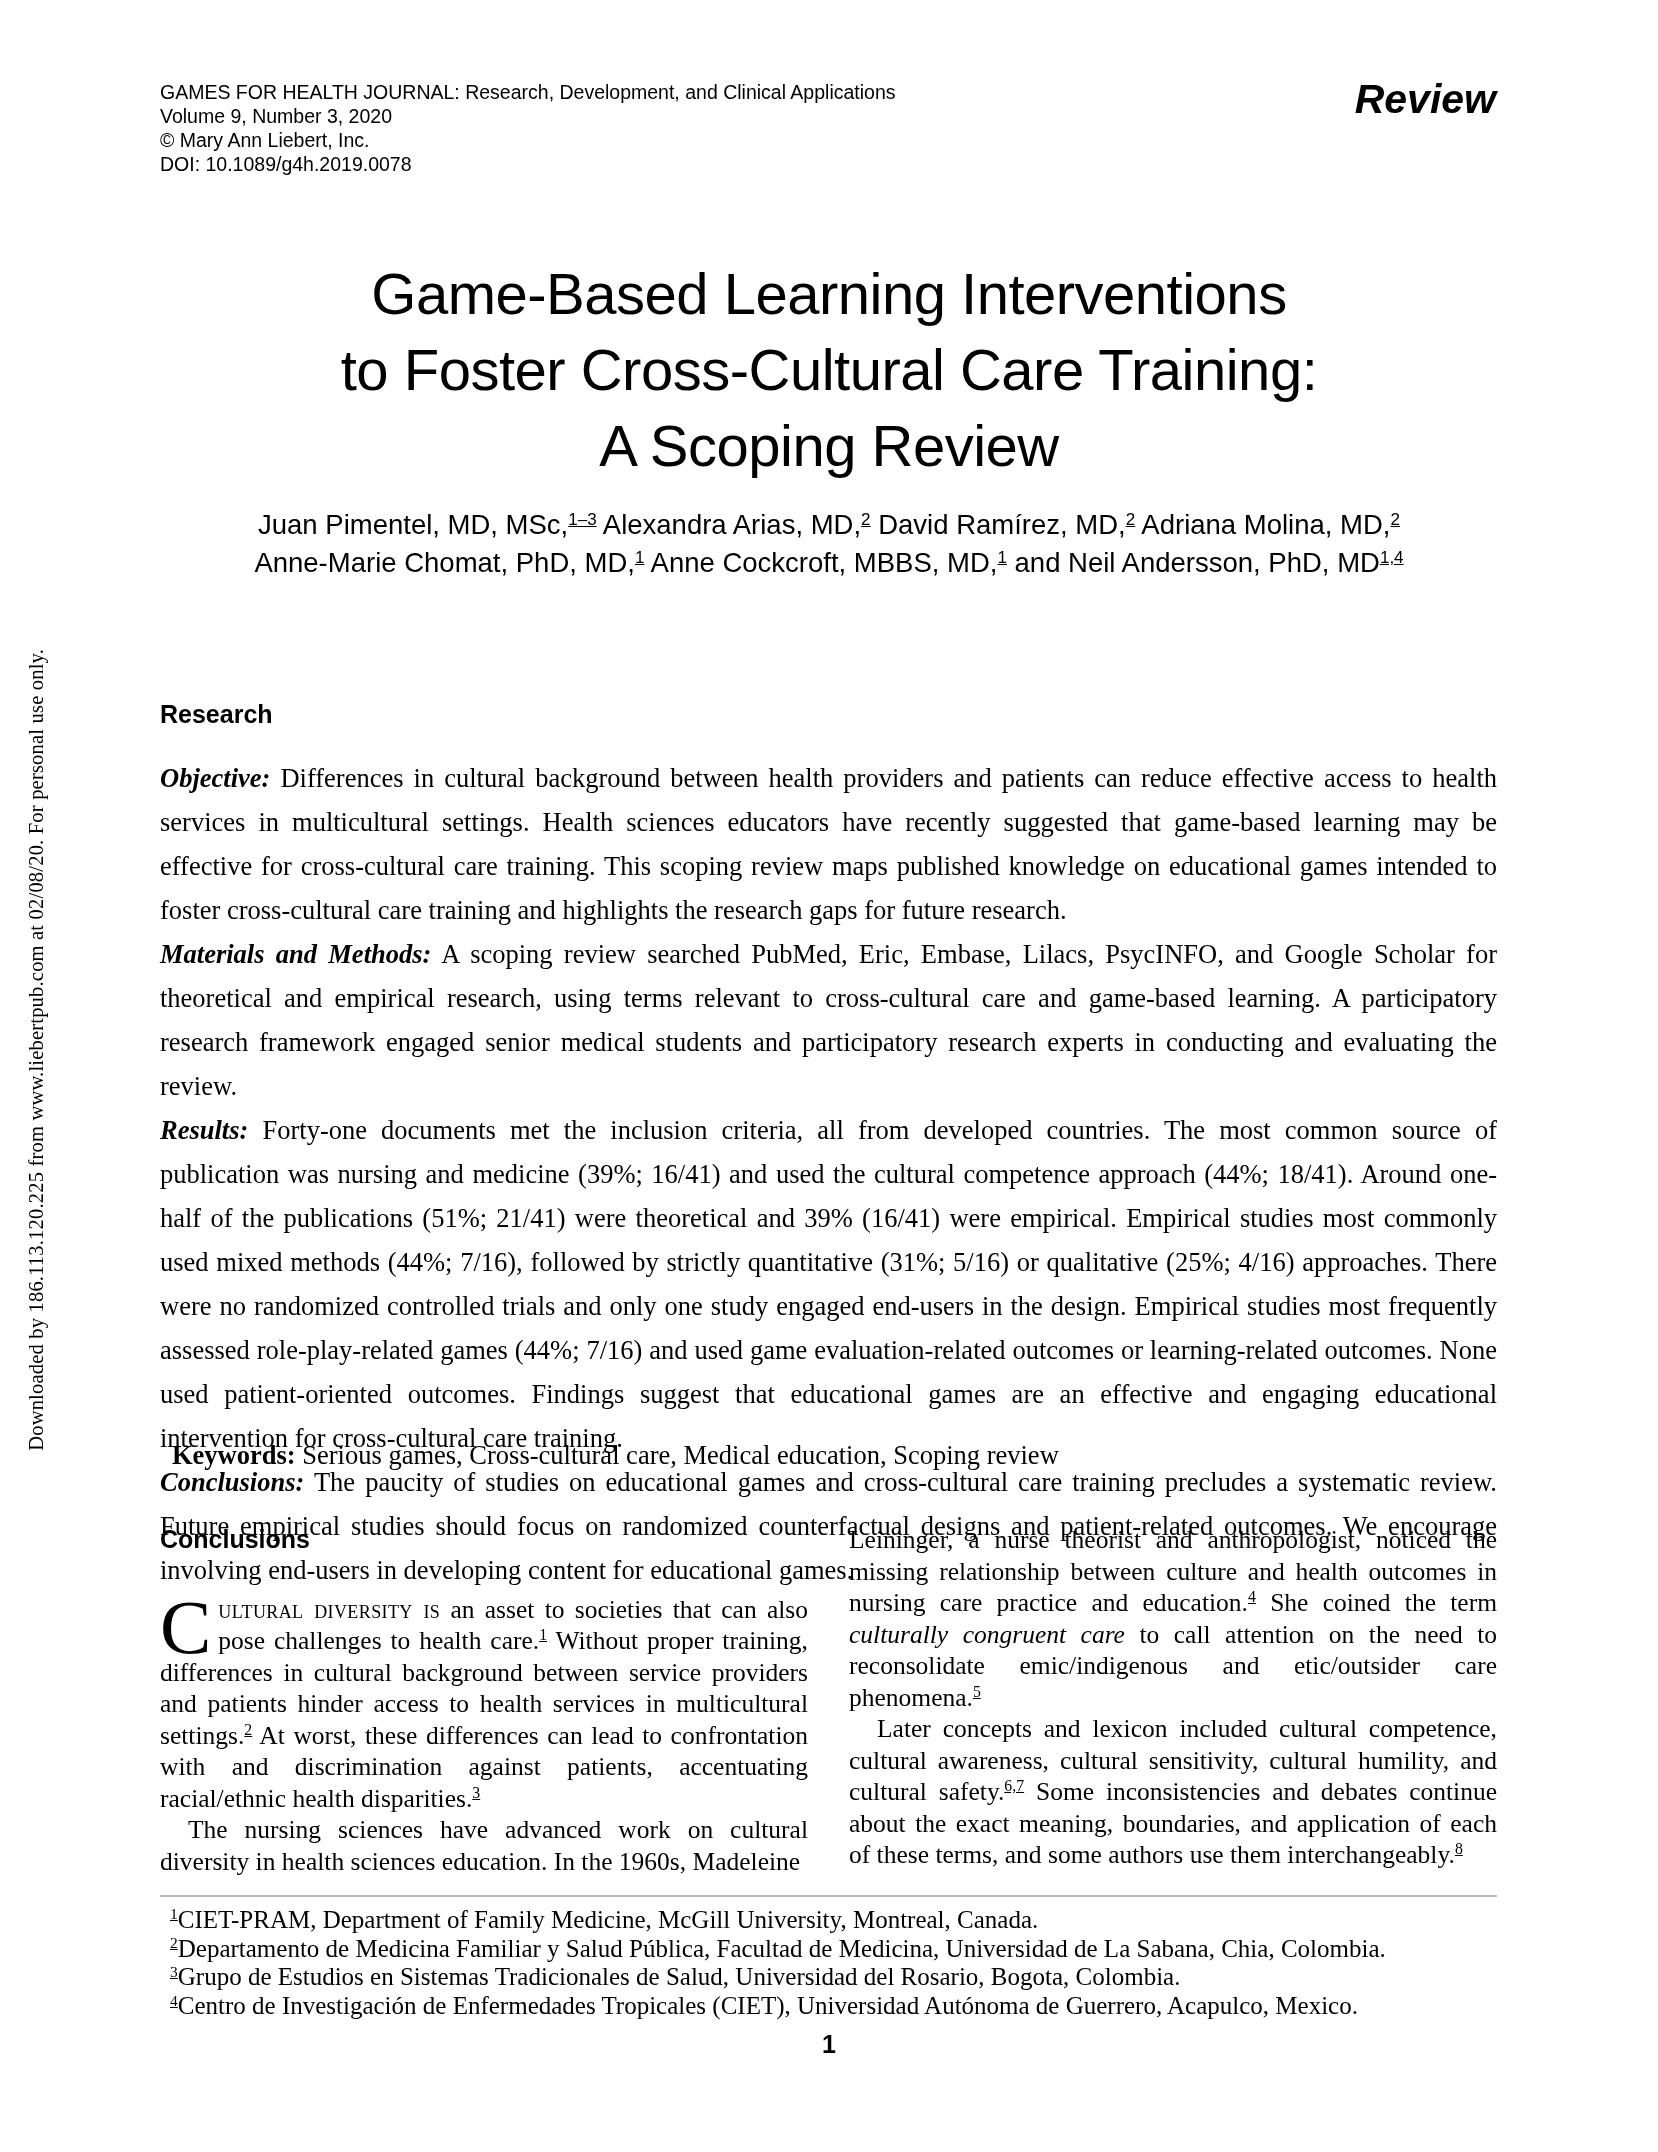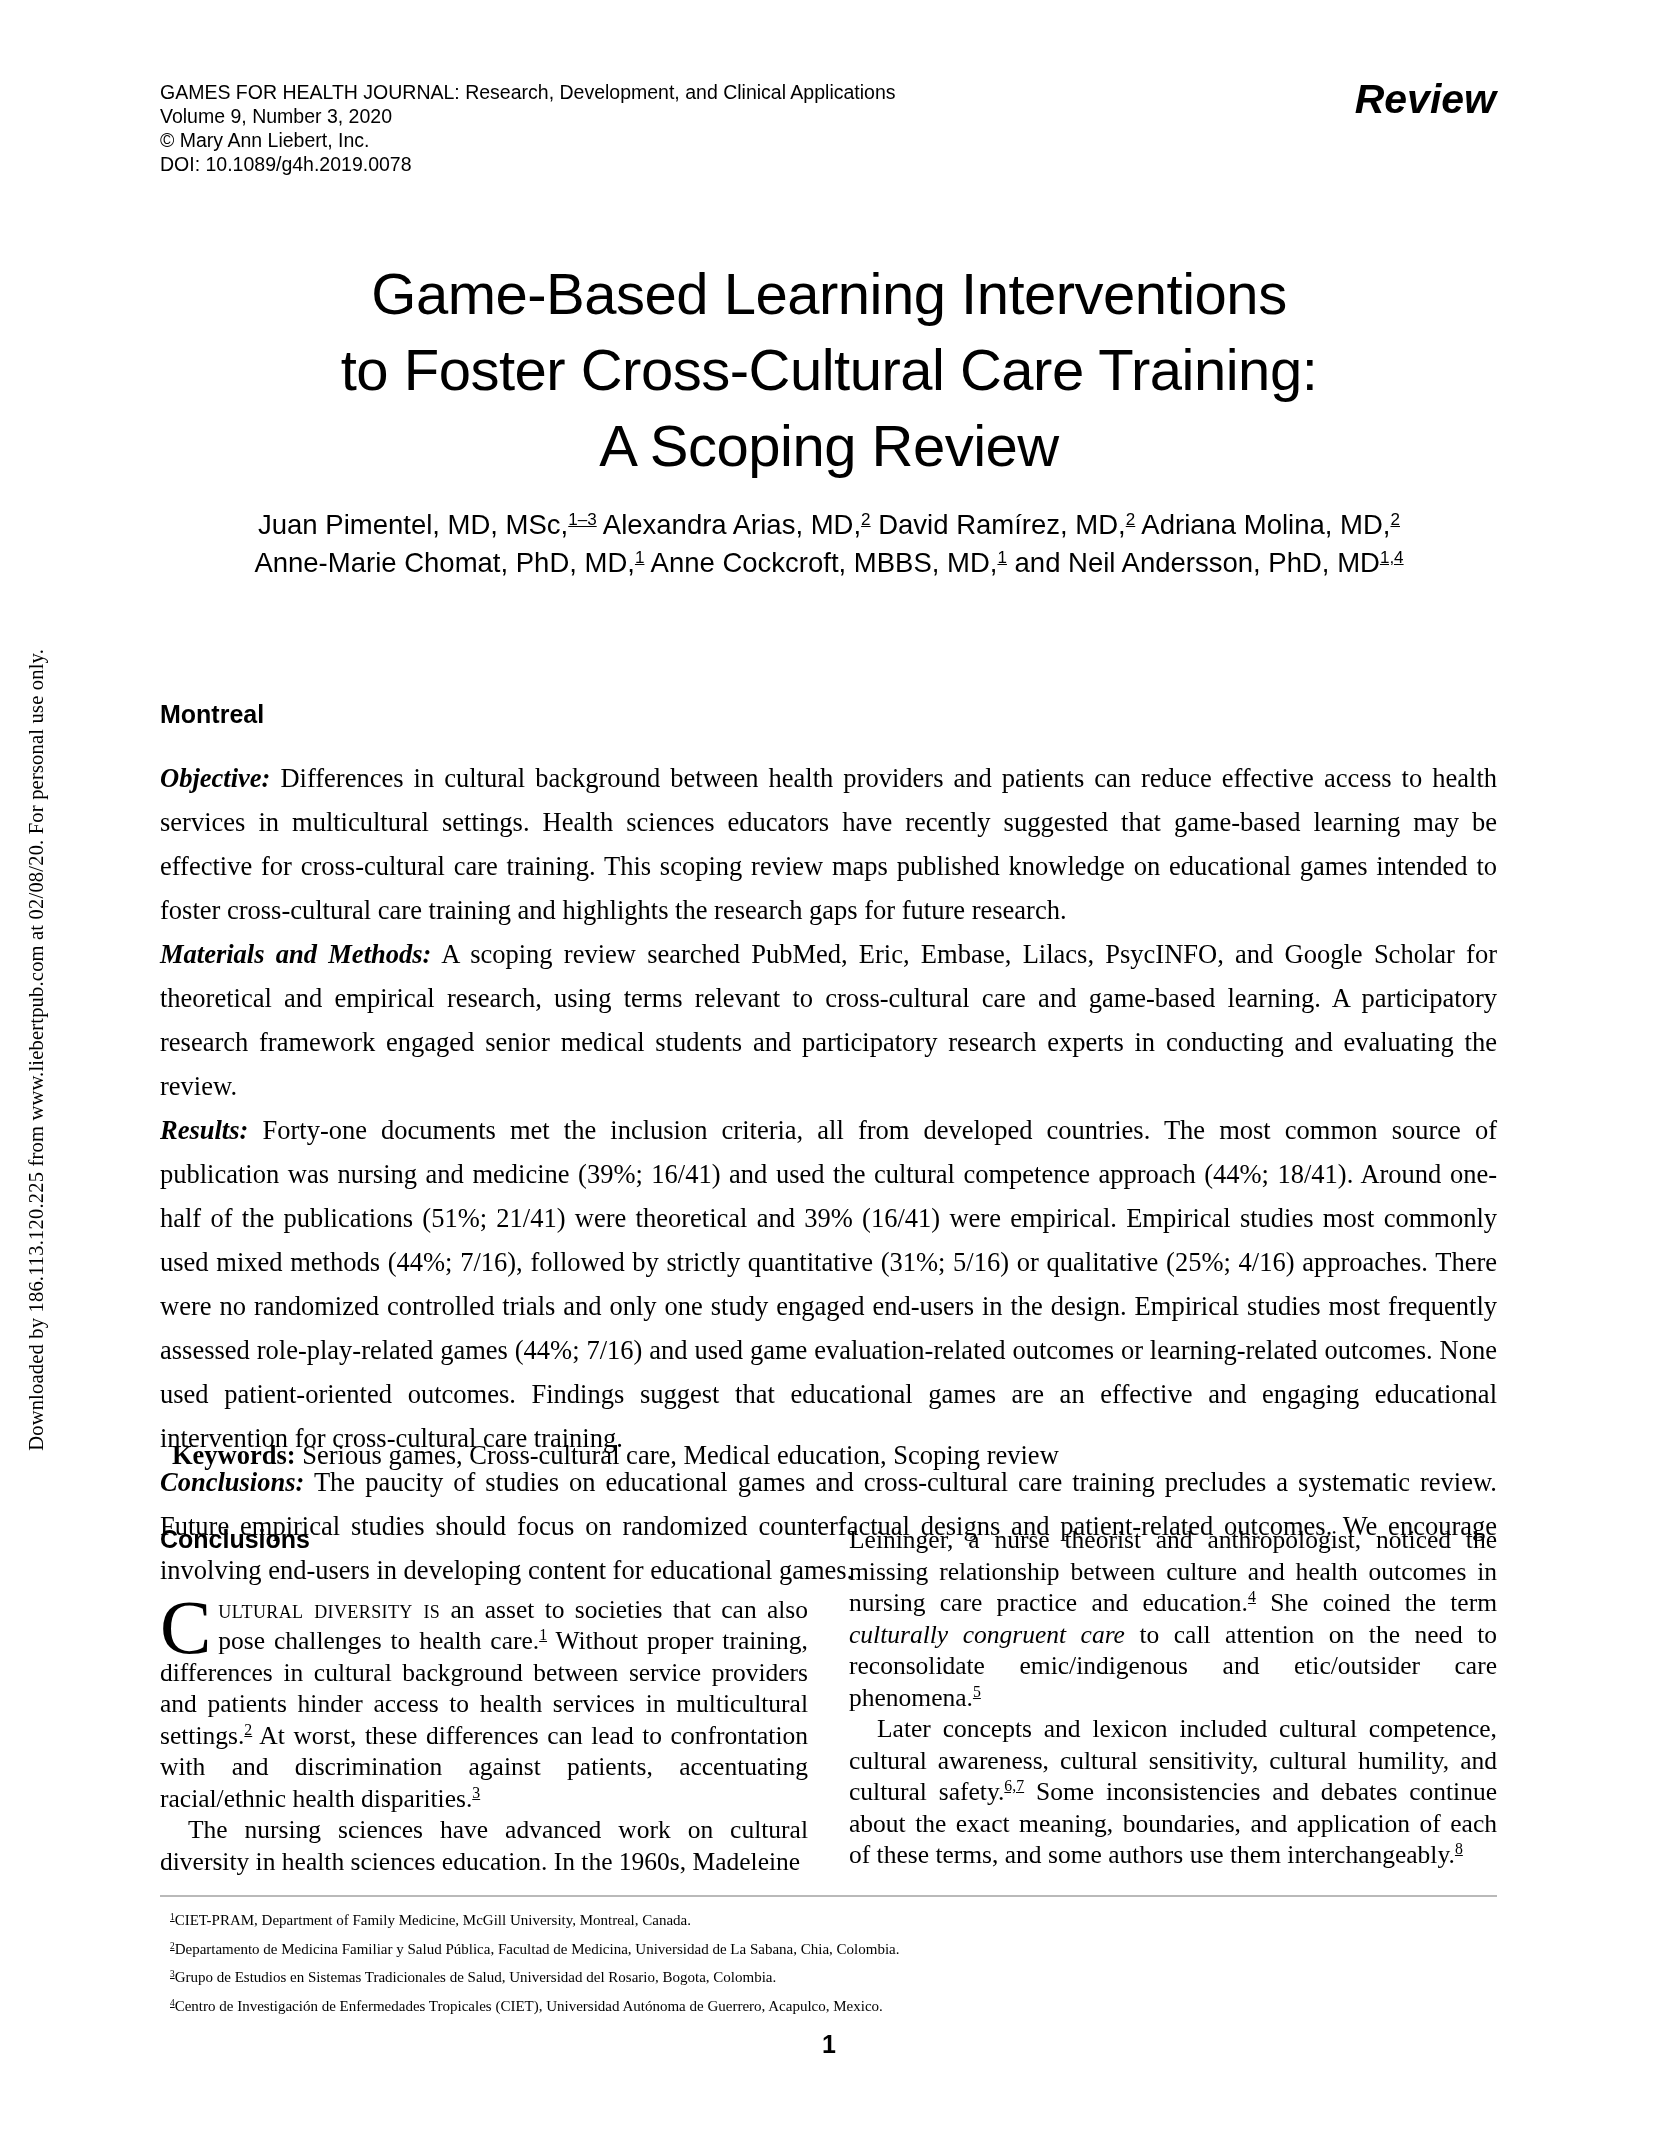--- a/index.html
+++ b/index.html
@@ -147,21 +147,21 @@
     left: 160px;
     top: 1895px;
     width: 1337px;
     border-top: 2px solid #b9b9b9;
   }
   .footnotes {
     position: absolute;
     left: 160px;
     top: 1906px;
     width: 1337px;
-    font-size: 15px;
+    font-size: 25px;
     line-height: 28.7px;
   }
   .footnote { text-indent: 10px; }
 
   .page-number {
     position: absolute;
     left: 0;
     width: 100%;
     top: 2030px;
     text-align: center;
@@ -192,21 +192,21 @@
     <div>Game-Based Learning Interventions</div>
     <div>to Foster Cross-Cultural Care Training:</div>
     <div>A Scoping Review</div>
   </div>
 
   <div class="authors">
     <div><span>Juan Pimentel, MD, MSc,</span><sup>1–3</sup><span> Alexandra Arias, MD,</span><sup>2</sup><span> David Ramírez, MD,</span><sup>2</sup><span> Adriana Molina, MD,</span><sup>2</sup></div>
     <div><span>Anne-Marie Chomat, PhD, MD,</span><sup>1</sup><span> Anne Cockcroft, MBBS, MD,</span><sup>1</sup><span> and Neil Andersson, PhD, MD</span><sup>1,4</sup></div>
   </div>
 
-  <div class="abstract-heading">Montreal</div>
+  <div class="abstract-heading">Research</div>
 
   <div class="abstract">
     <p><span class="abs-label">Objective:</span> <span>Differences in cultural background between health providers and patients can reduce effective access to health services in multicultural settings. Health sciences educators have recently suggested that game-based learning may be effective for cross-cultural care training. This scoping review maps published knowledge on educational games intended to foster cross-cultural care training and highlights the research gaps for future research.</span></p>
     <p><span class="abs-label">Materials and Methods:</span> <span>A scoping review searched PubMed, Eric, Embase, Lilacs, PsycINFO, and Google Scholar for theoretical and empirical research, using terms relevant to cross-cultural care and game-based learning. A participatory research framework engaged senior medical students and participatory research experts in conducting and evaluating the review.</span></p>
     <p><span class="abs-label">Results:</span> <span>Forty-one documents met the inclusion criteria, all from developed countries. The most common source of publication was nursing and medicine (39%; 16/41) and used the cultural competence approach (44%; 18/41). Around one-half of the publications (51%; 21/41) were theoretical and 39% (16/41) were empirical. Empirical studies most commonly used mixed methods (44%; 7/16), followed by strictly quantitative (31%; 5/16) or qualitative (25%; 4/16) approaches. There were no randomized controlled trials and only one study engaged end-users in the design. Empirical studies most frequently assessed role-play-related games (44%; 7/16) and used game evaluation-related outcomes or learning-related outcomes. None used patient-oriented outcomes. Findings suggest that educational games are an effective and engaging educational intervention for cross-cultural care training.</span></p>
     <p><span class="abs-label">Conclusions:</span> <span>The paucity of studies on educational games and cross-cultural care training precludes a systematic review. Future empirical studies should focus on randomized counterfactual designs and patient-related outcomes. We encourage involving end-users in developing content for educational games.</span></p>
   </div>
 
   <div class="keywords">
     <span class="kw-label">Keywords:</span> <span>Serious games, Cross-cultural care, Medical education, Scoping review</span>

